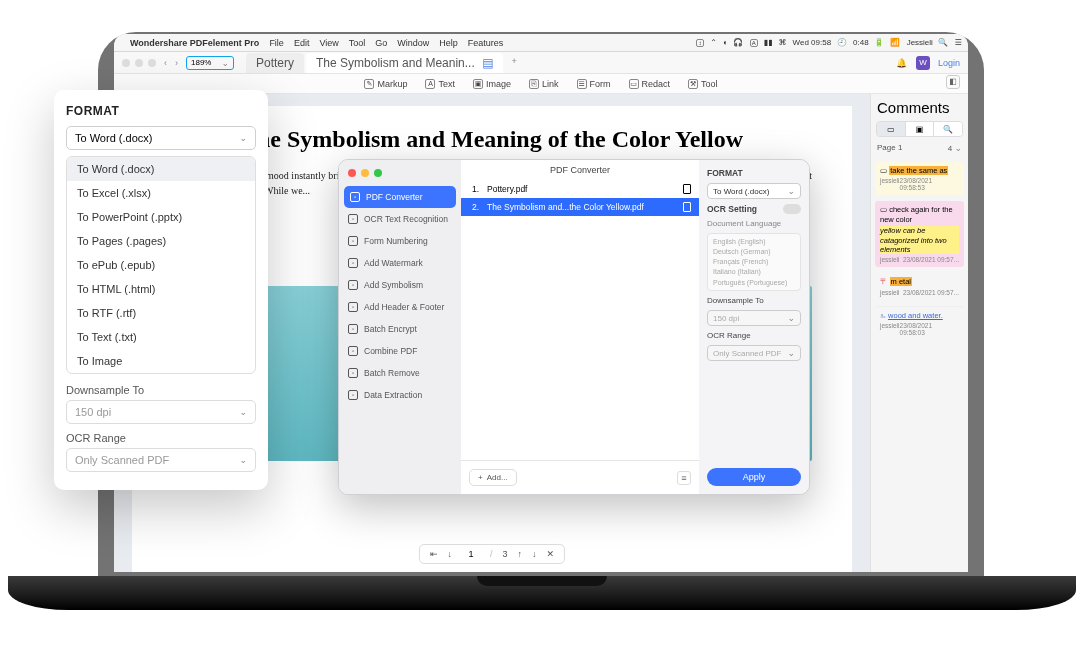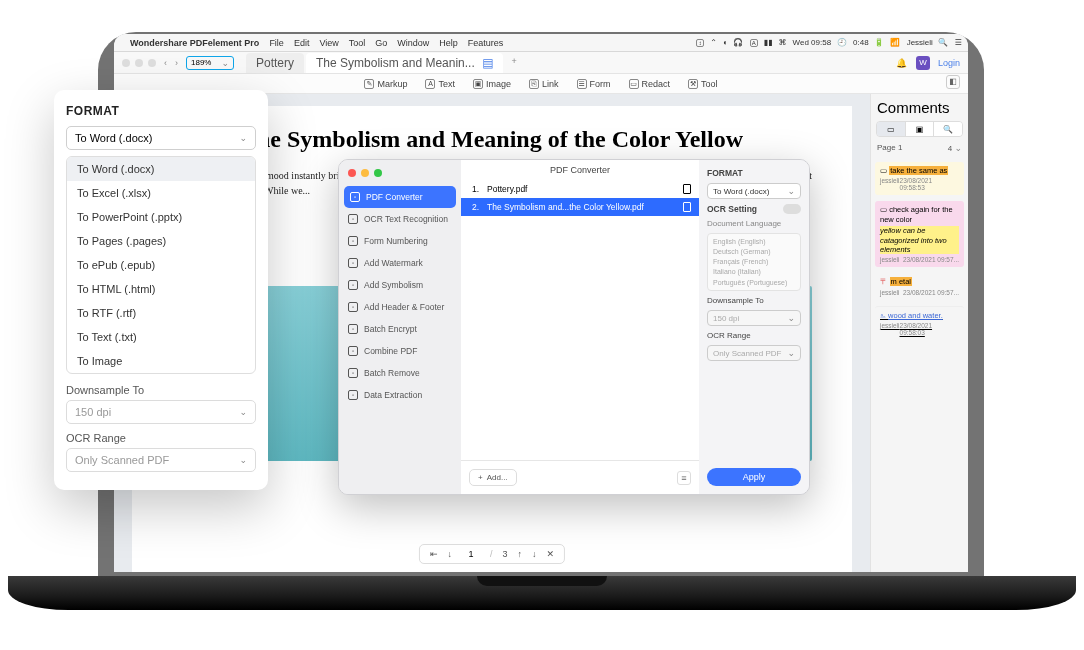--- a/index.html
+++ b/index.html
@@ -55,21 +55,21 @@
 .rp-tabs{display:flex;gap:0;margin:0 5px;border:1px solid #ddd;border-radius:4px;overflow:hidden;}
 .rp-tab{flex:1;height:14px;display:flex;align-items:center;justify-content:center;border-right:1px solid #ddd;background:#fff;}
 .rp-tab.active{background:#e6e9ee;}
 .rp-tab:last-child{border-right:none;}
 .rp-page{padding:6px;color:#555;display:flex;justify-content:space-between;}
 .comment-card{background:#fdf8e0;margin:3px 4px;padding:4px 5px;border-radius:3px;}
 .comment-card.pink{background:#f9d9ec;}
 .comment-txt{font-size:7.5px;line-height:1.25;}
 .comment-txt .hl{background:#f6b03c;padding:0 1px;}
 .comment-meta{display:flex;justify-content:space-between;font-size:6.5px;color:#888;margin-top:2px;}
-.comment-card.plain{background:transparent;border-top:1px solid #eee;text-decoration:underline;}
+.comment-card.plain{background:transparent;border-top:1px solid #eee;}
 .comment-card.plain .comment-txt a{color:#3b67d6;text-decoration:underline;}
 
 
 .dialog{position:absolute;left:224px;top:125px;width:472px;height:336px;background:#f4f4f6;border-radius:10px;box-shadow:0 12px 40px rgba(0,0,0,.25);display:flex;overflow:hidden;border:1px solid #d0d0d4;}
 .dlg-left{width:122px;background:#efeff1;padding:6px 0;}
 .dlg-traffic{display:flex;gap:5px;padding:3px 9px 9px;}
 .dlg-traffic span{width:8px;height:8px;border-radius:50%;}
 .tl-r{background:#fc5753;}.tl-y{background:#fdbc40;}.tl-g{background:#33c748;}
 .dlg-nav{font-size:8.5px;}
 .dlg-item{display:flex;align-items:center;gap:6px;padding:6px 9px;color:#555;}

